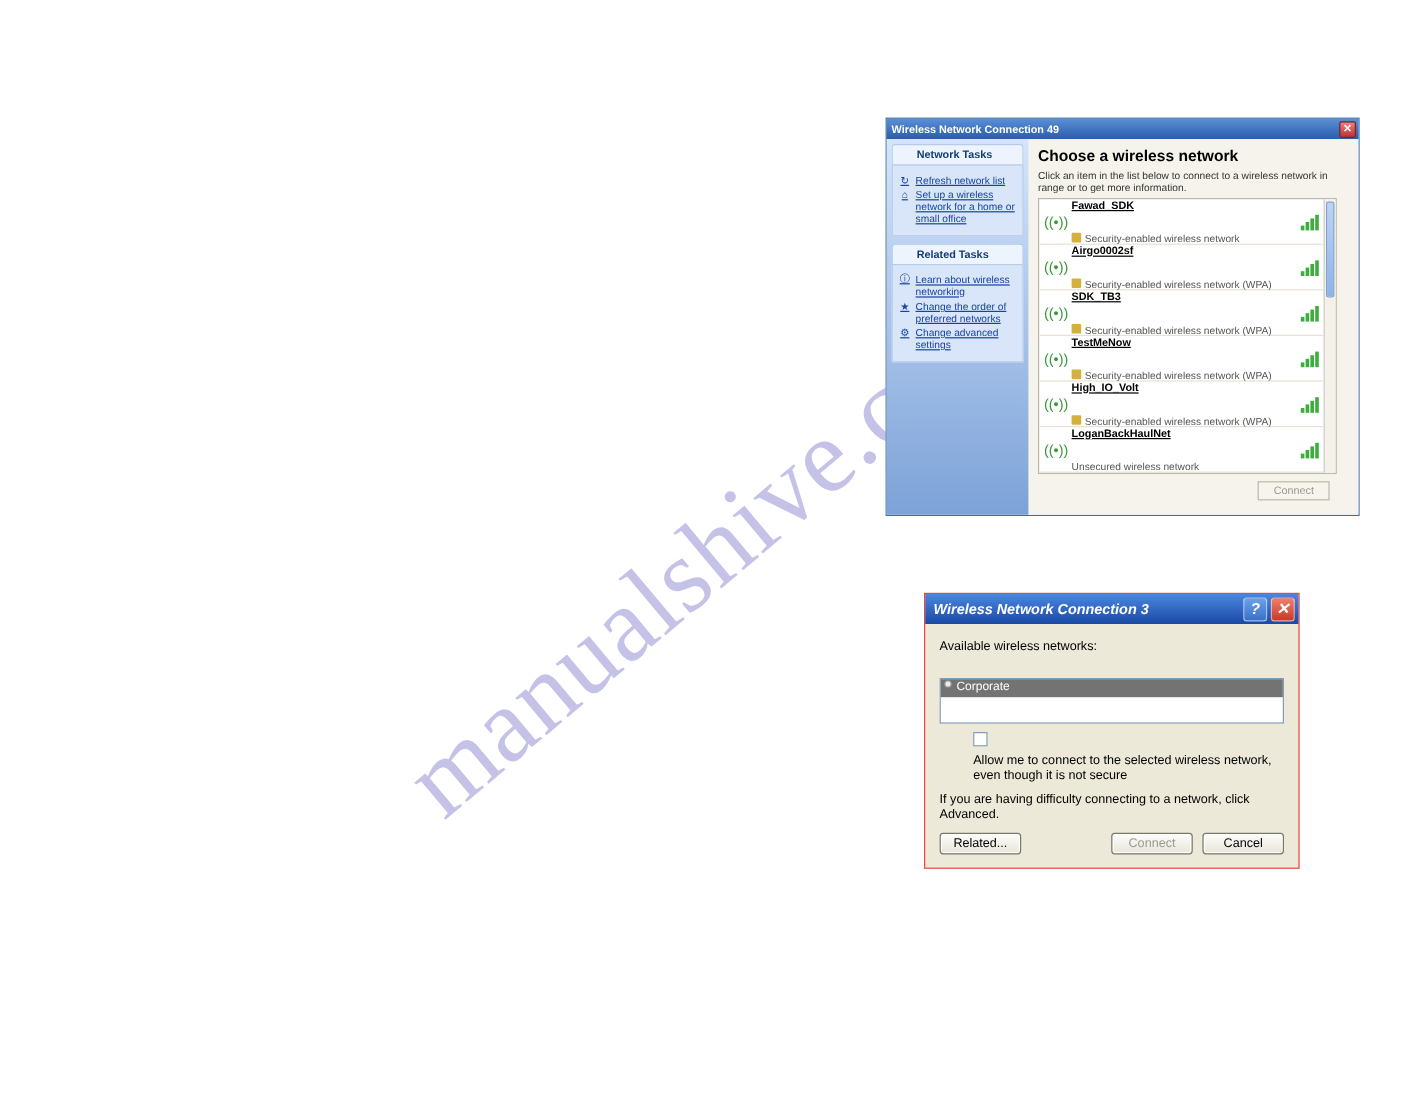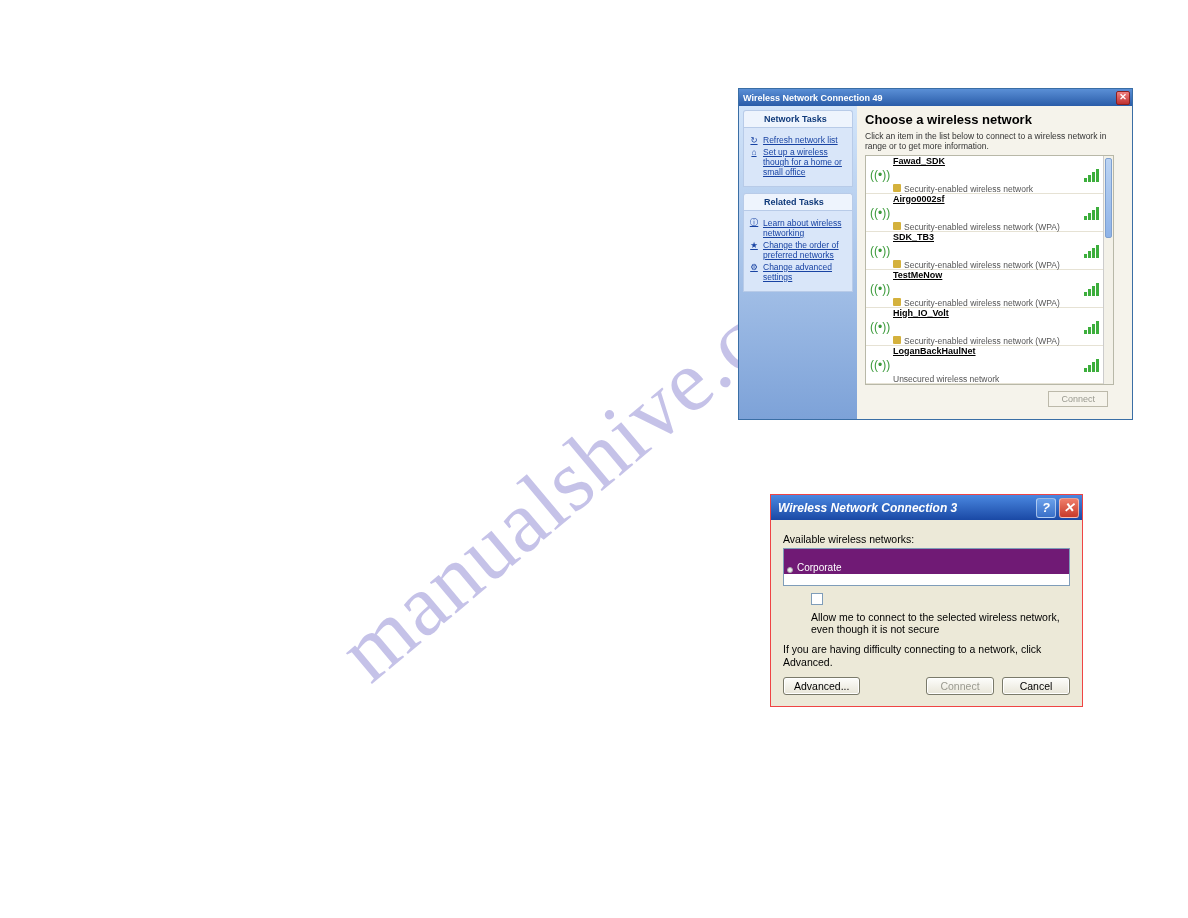--- a/index.html
+++ b/index.html
@@ -21,21 +21,21 @@
     color: rgba(90, 80, 190, 0.35);
     pointer-events: none;
     white-space: nowrap;
     letter-spacing: 1px;
     font-family: Georgia, serif;
   }
 
   
   .win1 {
     position: absolute;
-    left: 738px; top: 88px;
+    left: 738px; top: 98px;
     width: 395px;
     border: 1px solid #3a6ea5;
     font-size: 9px;
     background: #fff;
   }
   .win1-titlebar {
     background: linear-gradient(#5a8fd6, #2a5ca8);
     color: #fff;
     height: 17px;
     display: flex;
@@ -144,27 +144,27 @@
   }
   .win2-btns { display:flex; gap:3px;}
   .win2-tbtn {
     width:20px; height:20px; border-radius:3px; display:flex; align-items:center; justify-content:center;
     color:#fff; font-weight:bold; font-size:13px; border:1px solid rgba(255,255,255,0.5);
   }
   .win2-help { background: linear-gradient(#6aa0ea,#3a70c8);}
   .win2-close { background: linear-gradient(#ef7d6a,#c73a2a);}
   .win2-body { padding: 9px 12px 11px 12px; color:#000;}
   .win2-body p { margin-bottom: 8px; line-height:1.25;}
-  .avail-label { margin: 4px 0 3px 0;}
+  .avail-label { margin: 4px 0 20px 0;}
   .listbox {
     border: 1px solid #7f9db9; background:#fff; height:38px;
   }
   .listitem {
-    background:#701a75; color:#fff; padding:1px 3px; display:flex; align-items:flex-end; gap:4px;
-    font-size:10px; height:25px;
+    background:#737373; color:#fff; padding:1px 3px; display:flex; align-items:flex-start; gap:4px;
+    font-size:10px; height:15px;
   }
   .dot { width:6px; height:6px; background:#eee; border:1px solid #aaa; border-radius:50%;}
   .warn-row { display:flex; gap:8px; margin:8px 0 6px 0; align-items:flex-start;}
   .warn-icon {
     width:0; height:0;
     border-left:11px solid transparent;
     border-right:11px solid transparent;
     border-bottom:20px solid #f7c948;
     position:relative; flex:0 0 22px;
   }
@@ -199,21 +199,21 @@
   <div class="win1-body">
     <div class="win1-side">
       <div class="side-group-title">Network Tasks</div>
       <div class="side-group-body">
         <div class="side-link">
           <span class="side-icon">↻</span>
           <span>Refresh network list</span>
         </div>
         <div class="side-link">
           <span class="side-icon">⌂</span>
-          <span>Set up a wireless though for a home or small office</span>
+          <span>Set up a wireless network for a home or small office</span>
         </div>
       </div>
       <div class="side-group-title">Related Tasks</div>
       <div class="side-group-body">
         <div class="side-link">
           <span class="side-icon">ⓘ</span>
           <span>Learn about wireless networking</span>
         </div>
         <div class="side-link">
           <span class="side-icon">★</span>
@@ -362,19 +362,19 @@
         <span class="dot"></span>
         <span>Corporate</span>
       </div>
     </div>
     <div class="chk-row">
       <div class="chk"></div>
       <div>Allow me to connect to the selected wireless network, even though it is not secure</div>
     </div>
     <p class="diff-note">If you are having difficulty connecting to a network, click Advanced.</p>
     <div class="win2-buttons">
-      <button class="btn">Advanced...</button>
+      <button class="btn">Related...</button>
       <span class="spacer"></span>
       <button class="btn disabled">Connect</button>
       <button class="btn">Cancel</button>
     </div>
   </div>
 </div>
 
 </body></html>

